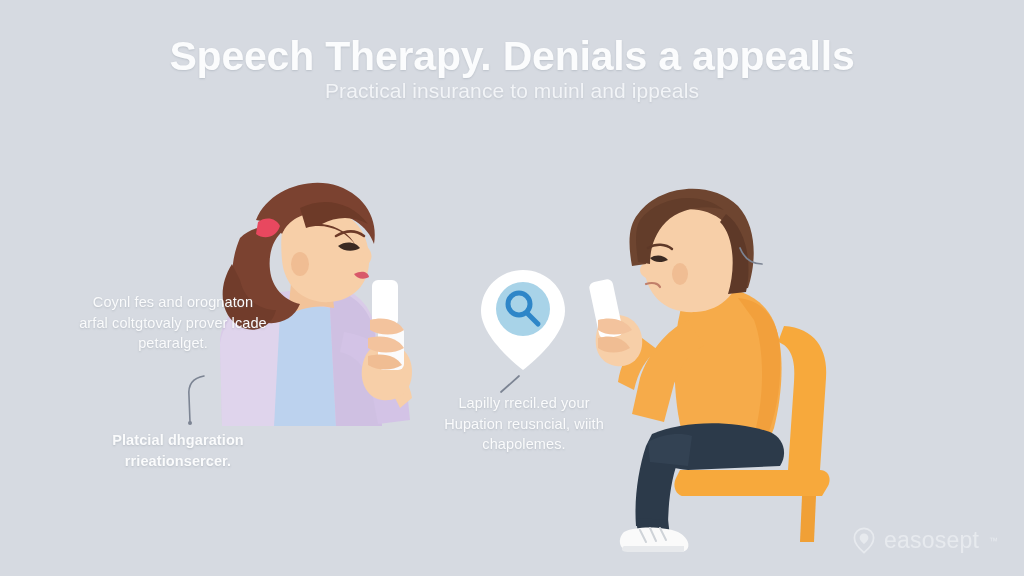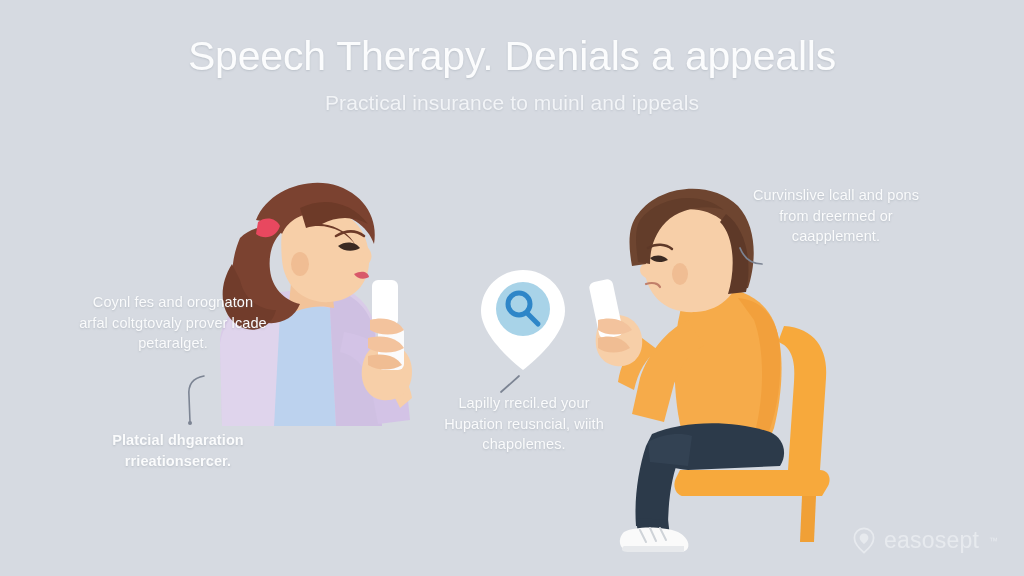--- a/index.html
+++ b/index.html
@@ -16,28 +16,28 @@
     overflow:hidden;
   }
 
   
   #header{
     position:absolute; left:0; top:34px; width:1024px;
     text-align:center;
   }
   #title{
     font-size:41px;
-    font-weight:normal;
+    font-weight:bold;
     color:#fbfcfd;
     letter-spacing:-0.2px;
     line-height:1.1;
     text-shadow:0 1px 2px rgba(120,128,140,.28);
   }
   #subtitle{
-    margin-top:12px;
+    margin-top:0;
     font-size:21px;
     font-weight:400;
     color:#f2f4f7;
     letter-spacing:.1px;
     text-shadow:0 1px 2px rgba(120,128,140,.22);
   }
 
   
   .anno{
     position:absolute;
@@ -237,21 +237,20 @@
   <svg class="connector" id="connector-right" style="left:736px; top:244px;" width="36" height="26" viewBox="0 0 36 26">
     <path d="M4 4 C8 14 16 20 26 20" stroke="#7c8493" stroke-width="1.7" fill="none" stroke-linecap="round"></path>
   </svg>
 
   <div class="anno" id="anno-left-top">Coynl fes and orognaton arfal coltgtovaly prover lcade petaralget.</div>
 
   <div class="anno" id="anno-left-bottom">Platcial dhgaration rrieationsercer.</div>
 
   <div class="anno" id="anno-center">Lapilly rrecil.ed your Hupation reusncial, wiith chapolemes.</div>
 
-  <div class="anno" id="anno-right">Curvinslive lcall and pons from dreermed or caapplement.</div>
 
   <div id="watermark">
     <svg width="22" height="27" viewBox="0 0 22 27">
       <path d="M11 1.4 C16.3 1.4 20.6 5.7 20.6 11 C20.6 16.6 13.6 23.4 11 25.6
                C8.4 23.4 1.4 16.6 1.4 11 C1.4 5.7 5.7 1.4 11 1.4 Z" fill="none" stroke="#f3f5f8" stroke-width="1.7"></path>
       <path d="M11 6.6 C13.4 6.6 15.4 8.6 15.4 11 C15.4 13.6 11 17 11 17
                C11 17 6.6 13.6 6.6 11 C6.6 8.6 8.6 6.6 11 6.6 Z" fill="#f3f5f8"></path>
     </svg>
     <span id="watermark-text">easosept</span>
     <span id="watermark-tm">™</span>

